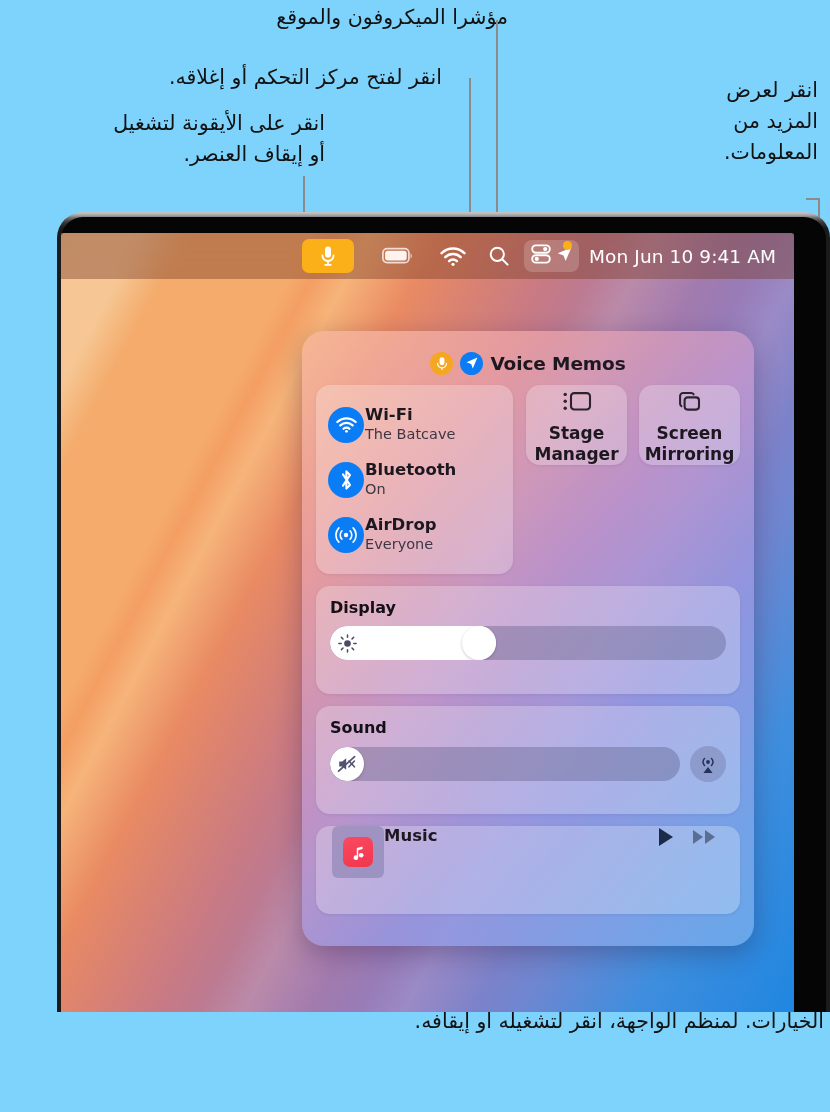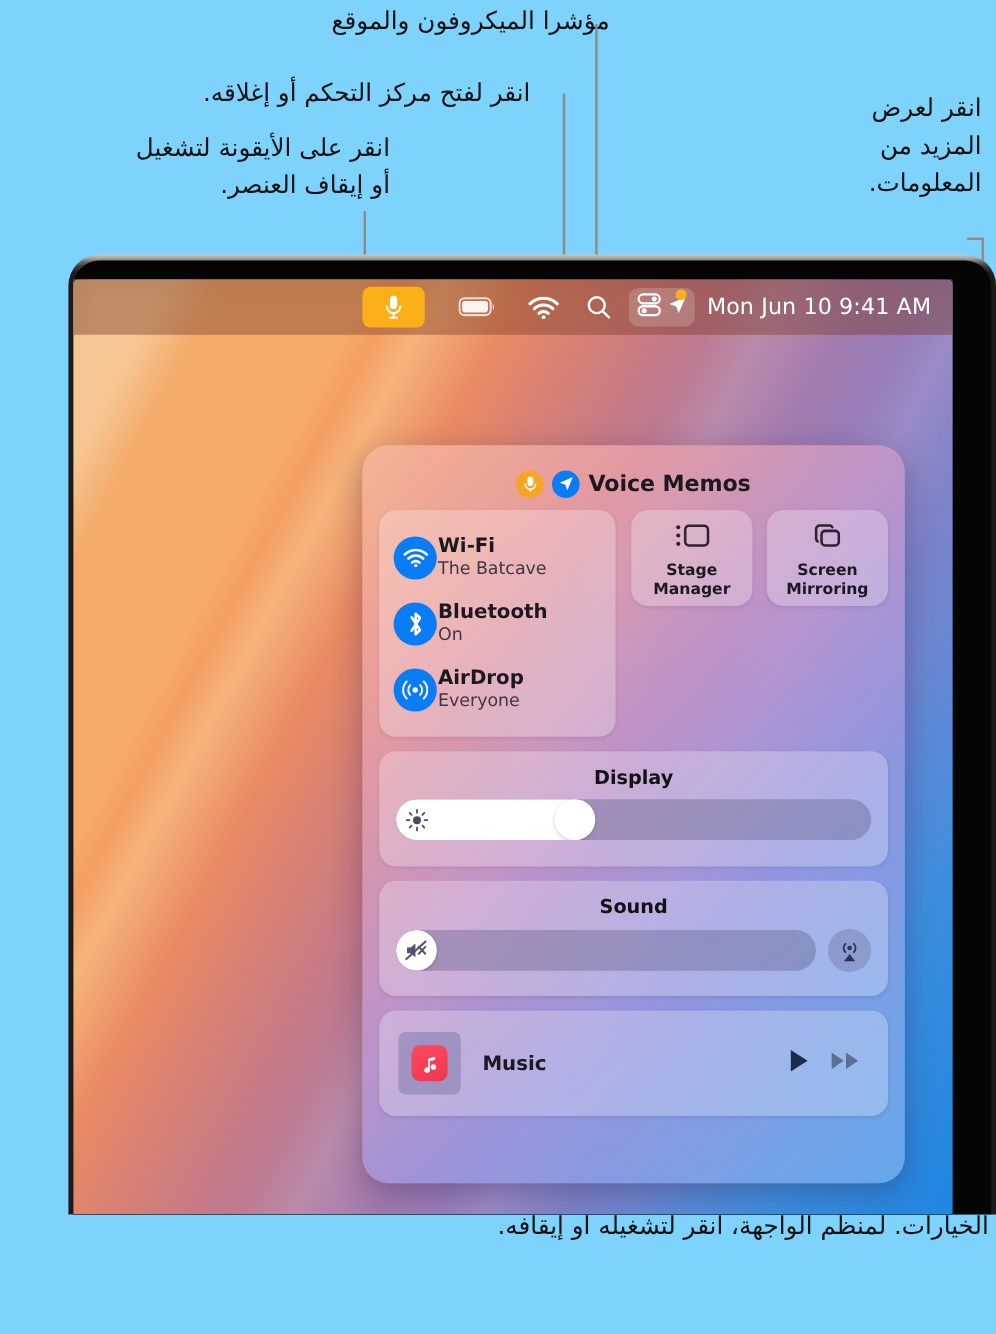--- a/index.html
+++ b/index.html
@@ -134,21 +134,20 @@
     border-radius: 22px;
     background: linear-gradient(135deg,
         rgba(247,182,150,0.86) 0%,
         rgba(233,160,165,0.84) 22%,
         rgba(193,150,205,0.84) 45%,
         rgba(150,152,226,0.84) 66%,
         rgba(112,172,236,0.86) 100%);
     box-shadow: 0 8px 26px rgba(40,20,60,0.30);
     padding: 14px 14px 0 14px;
     overflow:hidden;
-    margin-top:40px;
   }
   #cc-header {
     height: 36px; display:flex; align-items:center; justify-content:center;
     gap:7px; margin-bottom: 4px;
   }
   .hdr-icon { width:23px;height:23px;border-radius:50%;display:flex;align-items:center;justify-content:center; }
   #hdr-mic { background:#f5a623; }
   #hdr-loc { background:#0a7cf5; }
   #hdr-title { font-size:18.5px; font-weight:bold; color:#1d1820; letter-spacing:-0.1px; }
 
@@ -169,39 +168,39 @@
   #right-col { width:214px; display:flex; flex-direction:column; gap:12px; }
   #focus-tile { height:86px; display:flex; align-items:center; padding-left:16px; gap:14px; }
   #focus-ic { width:38px;height:38px;border-radius:50%;background:rgba(90,60,70,0.22);
               display:flex;align-items:center;justify-content:center; }
   #focus-lb { font-size:16.5px; font-weight:bold; color:#1d1820; }
   #mini-row { display:flex; gap:12px; }
   .mini-tile {
     width:101px; height:80px; display:flex; flex-direction:column;
     align-items:center; justify-content:center; gap:6px; padding-top:4px;
   }
-  .mini-lb { font-size:13px; font-weight:bold; color:#1d1820; text-align:center; line-height:1.18; }
-
-  .slider-tile { height:96px; padding:12px 14px; margin-bottom:12px;text-align:center; }
+  .mini-lb { font-size:17px; font-weight:bold; color:#1d1820; text-align:center; line-height:1.18; }
+
+  .slider-tile { height:108px; padding:12px 14px; margin-bottom:12px; }
   .sl-title { font-size:16px; font-weight:bold; color:#141018; margin-bottom:9px; }
   .sl-row { display:flex; align-items:center; gap:10px; }
   .sl-track {
     position:relative; flex:1; height:34px; border-radius:17px;
     background: rgba(70,70,110,0.30);
     overflow:hidden;
   }
   .sl-fill { position:absolute; left:0; top:0; bottom:0; background:#fff; border-radius:17px; }
   .sl-knob { position:absolute; top:0; width:34px; height:34px; border-radius:50%;
              background:#fff; box-shadow:0 1px 3px rgba(0,0,0,0.22); }
   .sl-thumbicon { position:absolute; left:3px; top:3px; width:28px; height:28px;
                   border-radius:50%; background:#fff; display:flex;align-items:center;justify-content:center; }
   .airplay-btn { width:36px;height:36px;border-radius:50%;background:rgba(80,80,120,0.26);
                  display:flex;align-items:center;justify-content:center;flex:none; }
 
-  #music-tile { height:88px; display:flex; align-items:center; padding:0 16px; gap:18px; }
+  #music-tile { height:88px; display:flex; align-items:flex-start; padding:0 16px; }
   #album-art { width:52px;height:52px;border-radius:6px;background:rgba(110,110,160,0.42);
                display:flex;align-items:center;justify-content:center; }
   #music-ic { width:30px;height:30px;border-radius:7px;
               background:linear-gradient(160deg,#fb4a5f,#f0364f);
               display:flex;align-items:center;justify-content:center; }
   #music-lb { font-size:16.5px; font-weight:bold; color:#1d1820; flex:1; }
   .mplay { display:flex; align-items:center; gap:16px; padding-right:6px; }
 </style>
 </head>
 <body>

